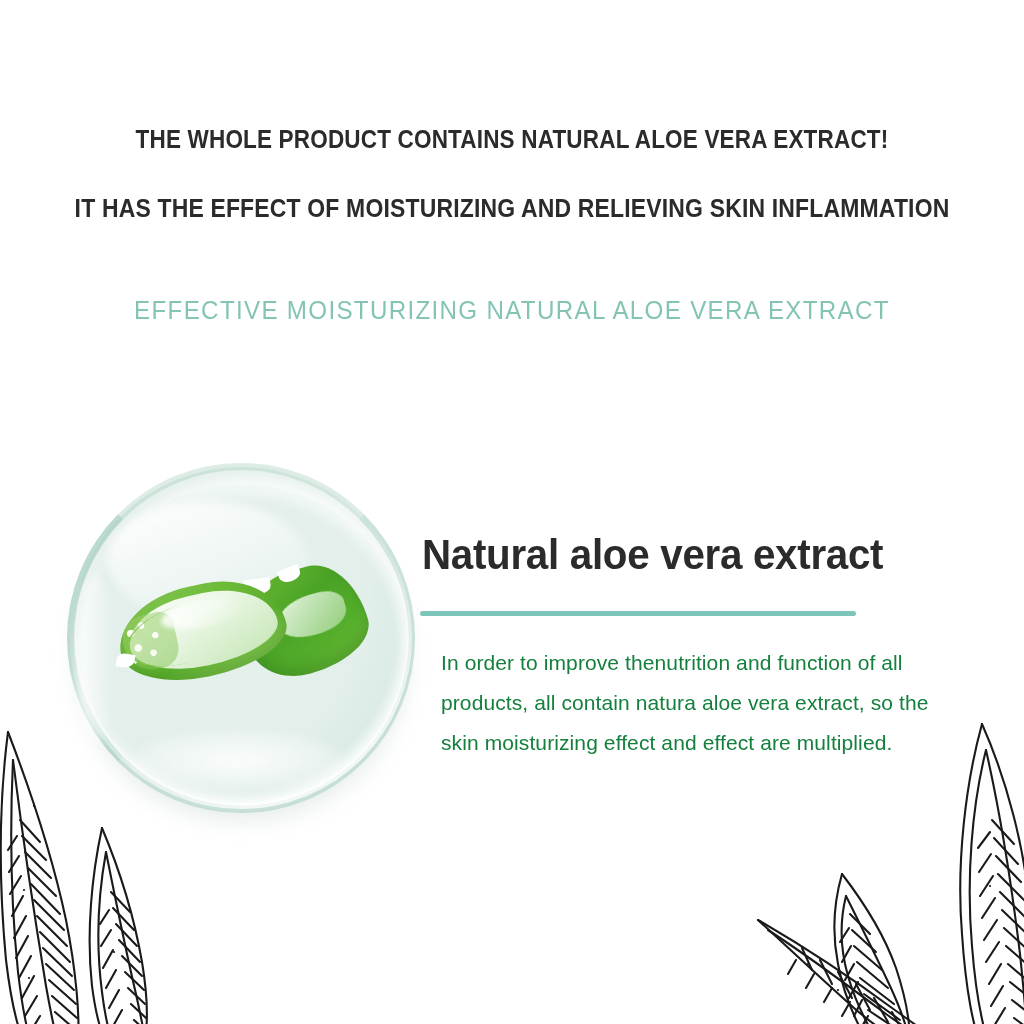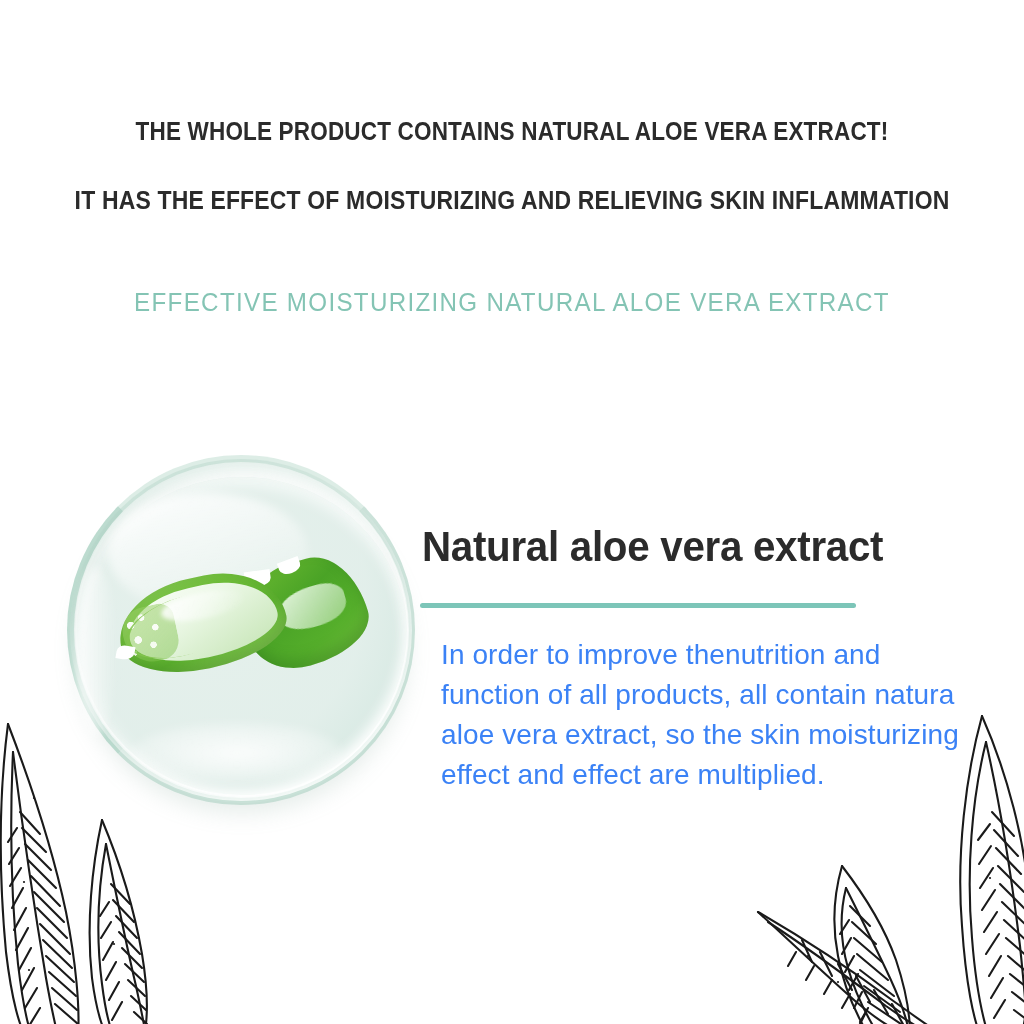--- a/index.html
+++ b/index.html
@@ -3,21 +3,21 @@
 <meta charset="utf-8">
 <style>
   * { margin:0; padding:0; box-sizing:border-box; }
   html,body{ width:1024px; height:1024px; }
   body{
     background:#ffffff;
     font-family:"Liberation Sans", sans-serif;
     position:relative;
     overflow:hidden;
   }
-  #stage{ position:absolute; left:0; top:4px; width:1024px; height:728px;border-radius:9px; }
+  #stage{ position:absolute; left:0; top:12px; width:1024px; height:728px;border-radius:9px; }
 
   
   .headline{
     position:absolute;
     left:0; width:1024px;
     text-align:center;
     color:#2b2b2b;
     font-weight:bold;
     letter-spacing:0.2px;
     white-space:nowrap;
@@ -56,23 +56,23 @@
     position:absolute;
     left:420px; top:599px;
     width:436px; height:5px;
     border-radius:3px;
     background:#7cc5b8;
   }
   #product-body{
     position:absolute;
     left:441px; top:631px;
     width:530px;
-    font-size:28px;
+    font-size:21px;
     line-height:40px;
-    color:#3b82f6;
+    color:#15803d;
     font-weight:400;
     letter-spacing:0.1px;
   }
 
   
   #petri-wrap{
     position:absolute;
     left:62px; top:443px;
     width:360px; height:364px;
   }

